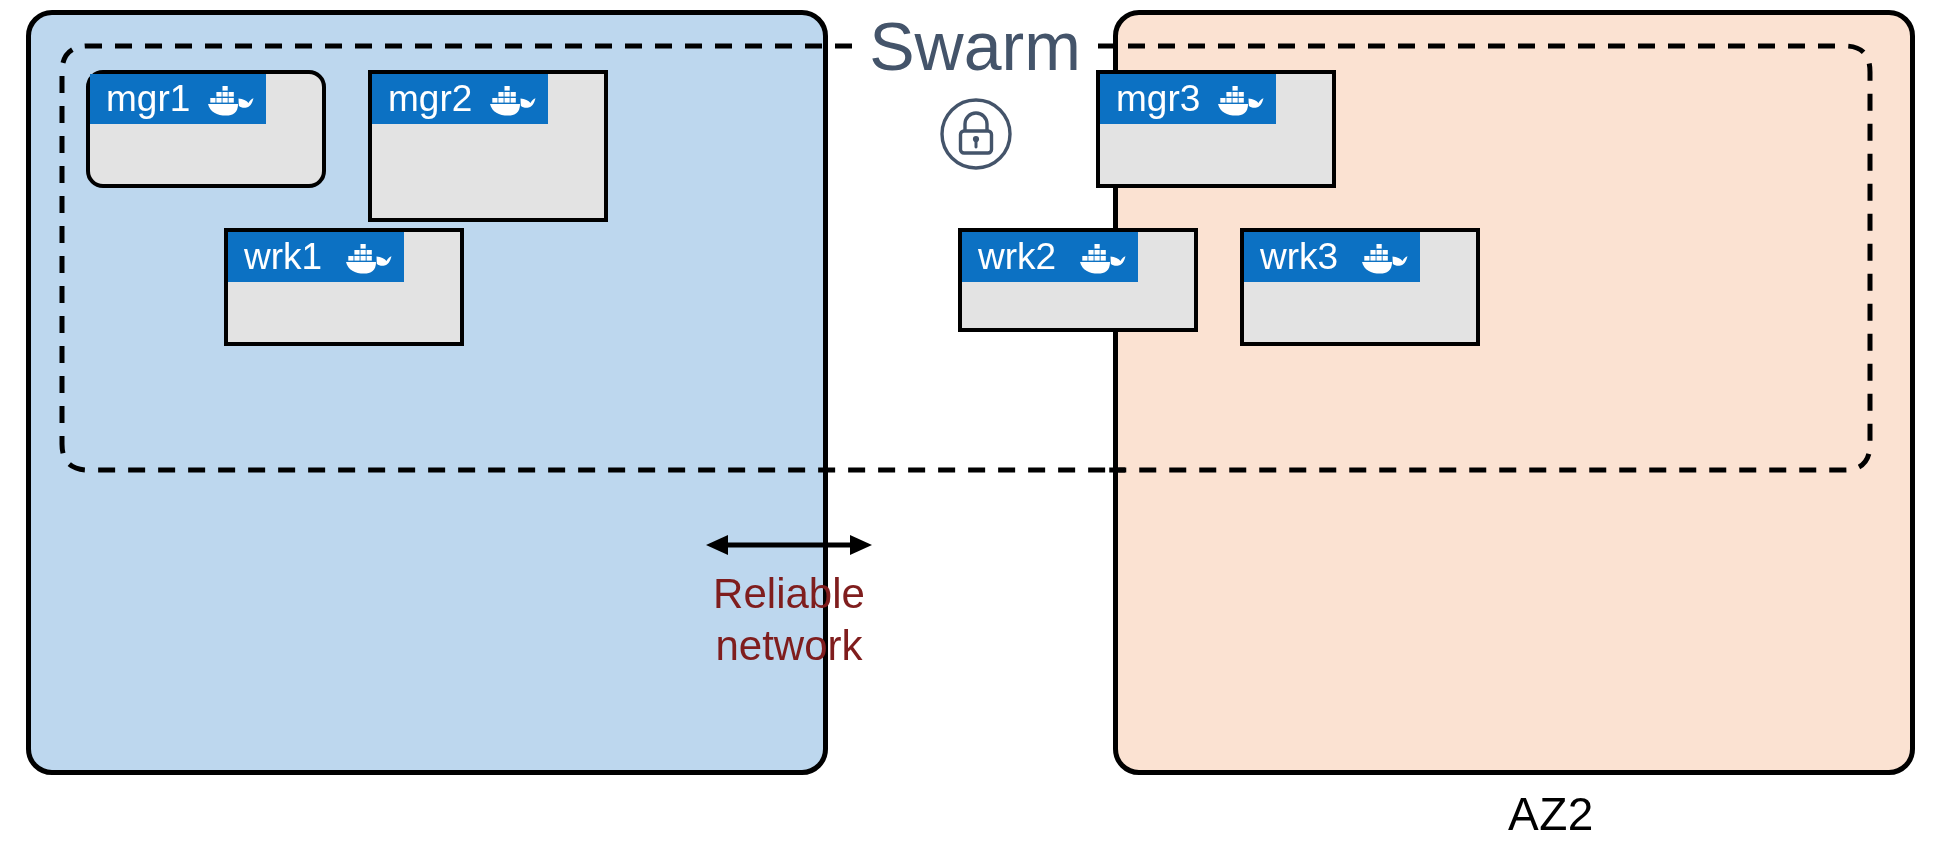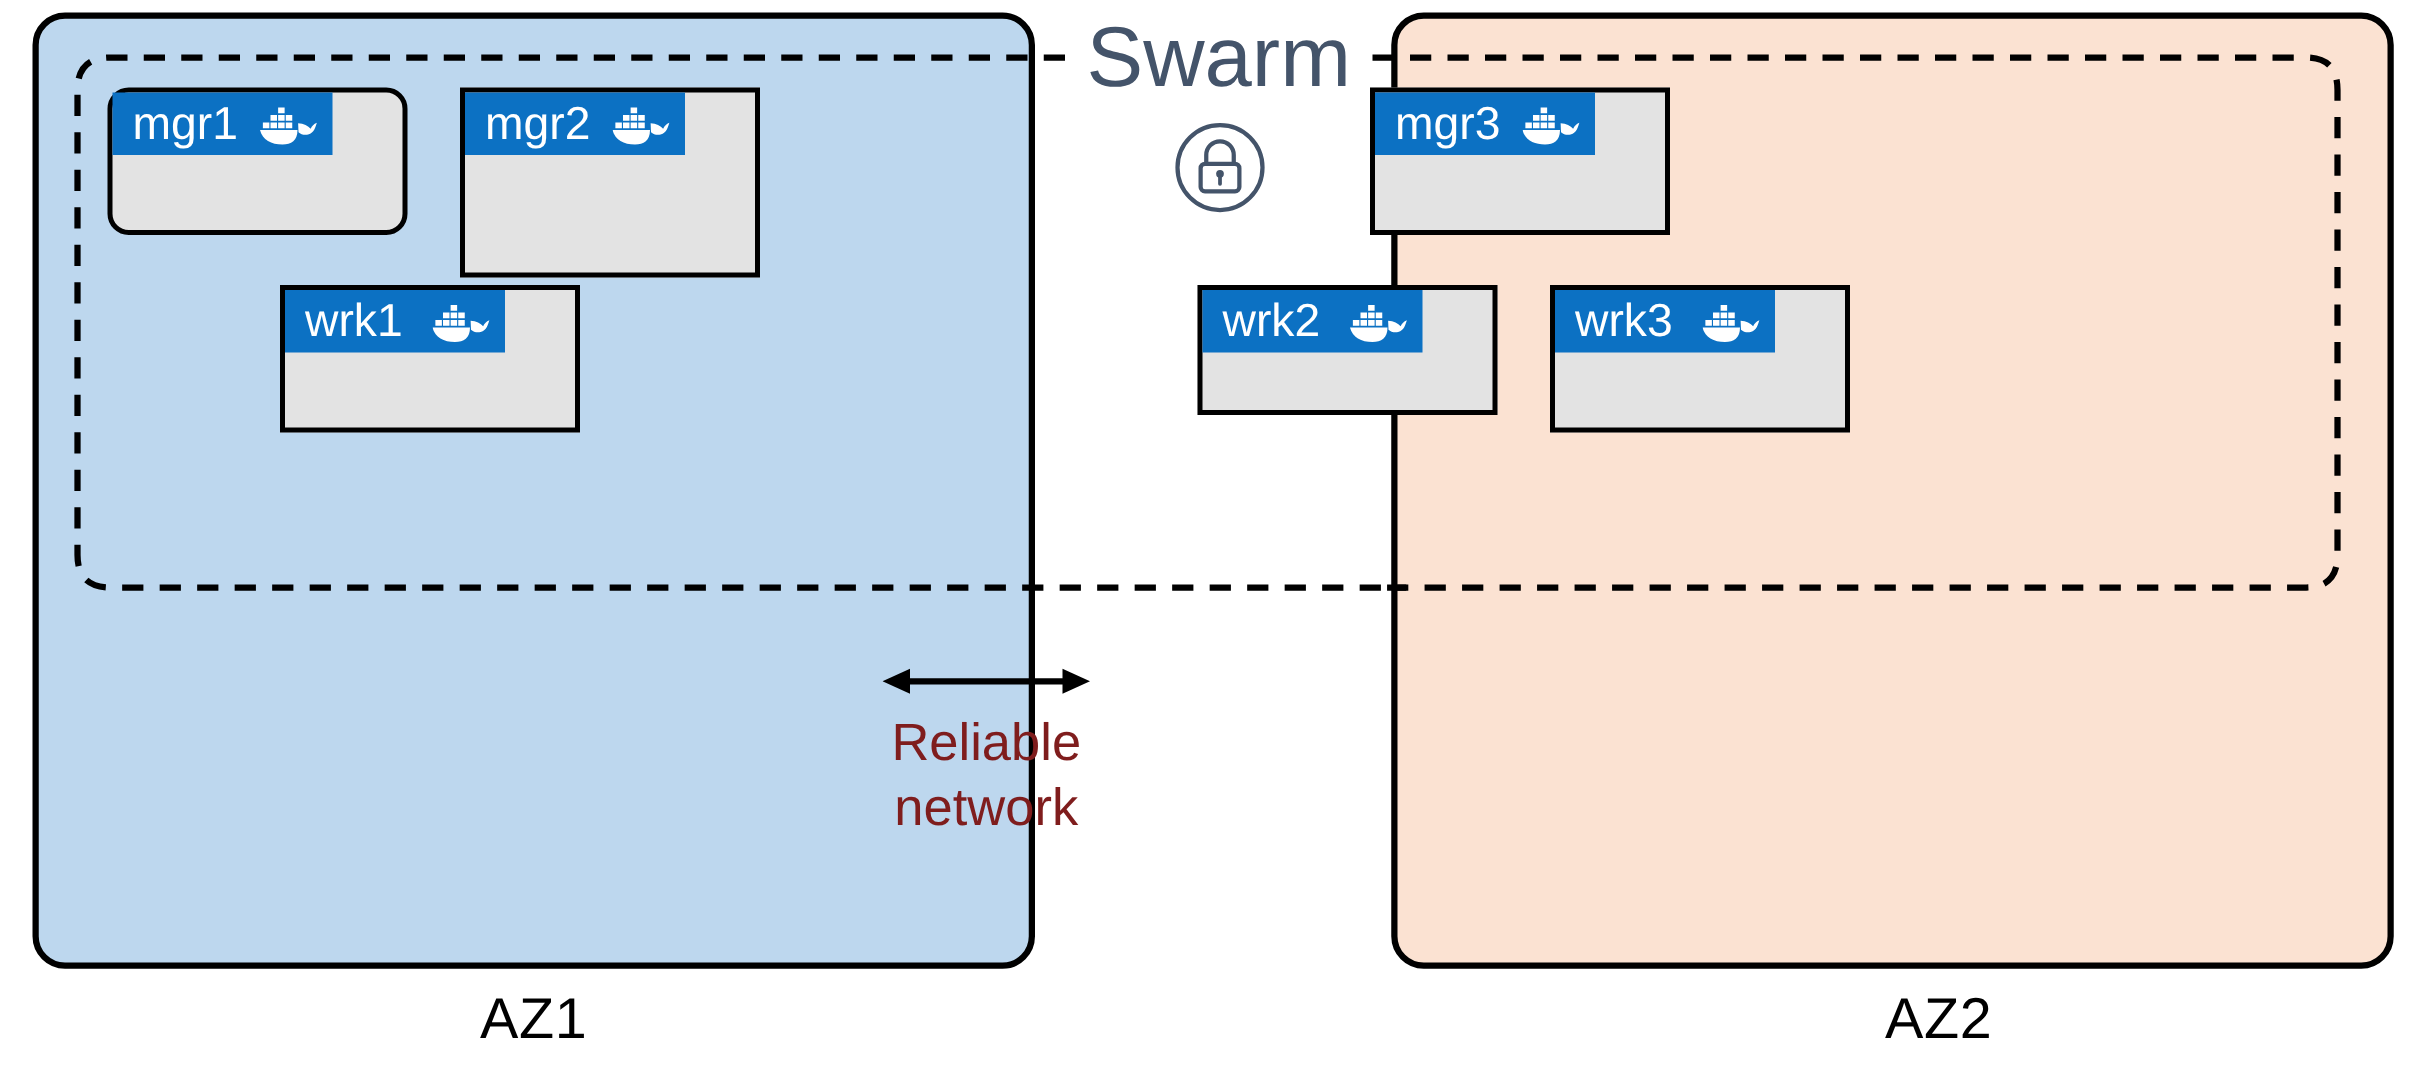--- a/index.html
+++ b/index.html
@@ -198,16 +198,15 @@
   <svg id="net-arrow" viewBox="0 0 166 34" xmlns="http://www.w3.org/2000/svg">
     <line x1="16" y1="17" x2="150" y2="17" stroke="#000000" stroke-width="5"></line>
     <polygon points="0,17 22,7 22,27" fill="#000000"></polygon>
     <polygon points="166,17 144,7 144,27" fill="#000000"></polygon>
   </svg>
   <div id="net-label">
     <div>Reliable</div>
     <div>network</div>
   </div>
 
-  <div class="az-label" id="az1-label">AZ1</div>
   <div class="az-label" id="az2-label">AZ2</div>
 
 </div>
 
 </body></html>

